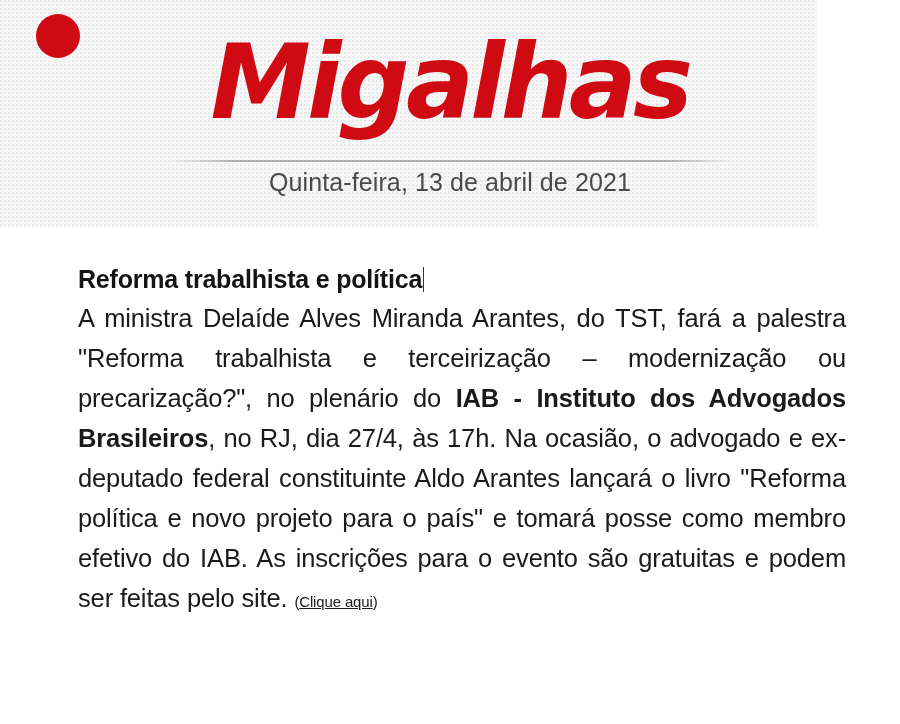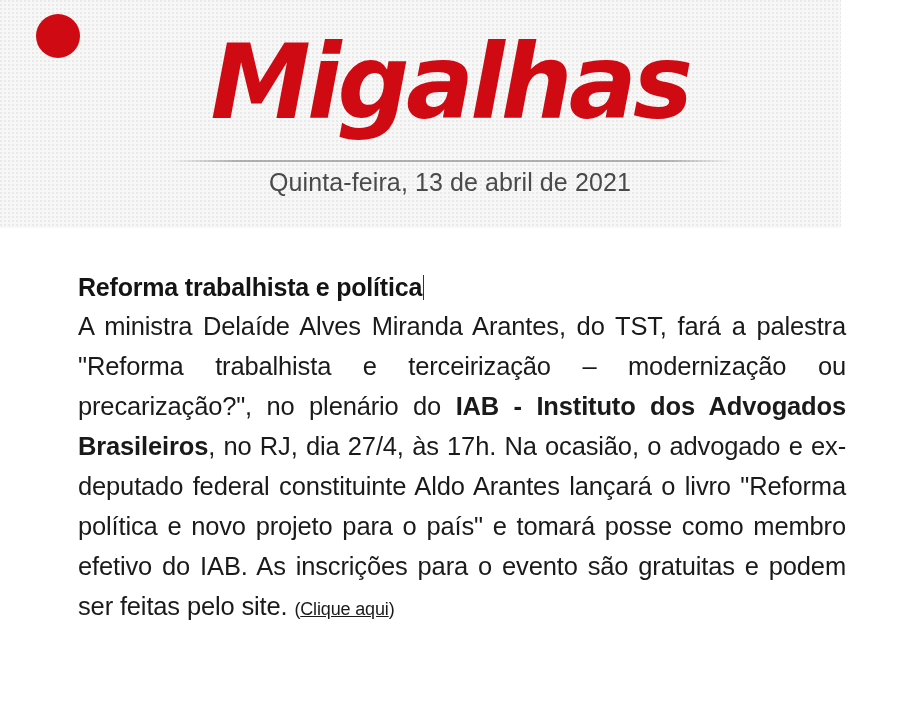--- a/index.html
+++ b/index.html
@@ -25,21 +25,20 @@
   
   .masthead {
     position: relative;
     width: 817px;
     height: 228px;
     background-color: #f7f7f7;
     background-image:
       radial-gradient(circle at 1px 1px, rgba(0,0,0,0.055) 1px, rgba(0,0,0,0) 1.6px);
     background-size: 4px 4px;
     overflow: hidden;
-    padding-left: 24px;
   }
 
   .logo-wrap {
     position: absolute;
     left: 0;
     top: 30px;
     width: 900px;
     text-align: center;
   }
 
@@ -98,21 +97,21 @@
     top: 262px;
     width: 768px;
   }
 
   .headline {
     font-family: "Liberation Sans", sans-serif;
     font-weight: 700;
     font-size: 25px;
     line-height: 34px;
     color: #141414;
-    margin: 8px 0 2px 0;
+    margin: 0 0 2px 0;
     letter-spacing: -0.2px;
     display: inline-block;
     position: relative;
   }
 
   .caret {
     display: inline-block;
     width: 1px;
     height: 25px;
     background: #333333;
@@ -130,21 +129,21 @@
     margin: 0;
     letter-spacing: -0.15px;
     width: 768px;
   }
 
   .body-text b {
     font-weight: 700;
   }
 
   .link-wrap {
-    font-size: 18px;
+    font-size: 15px;
   }
 
   .link-wrap a {
     color: #1a1a1a;
     text-decoration: underline;
   }
 </style>
 </head>
 <body>
 

